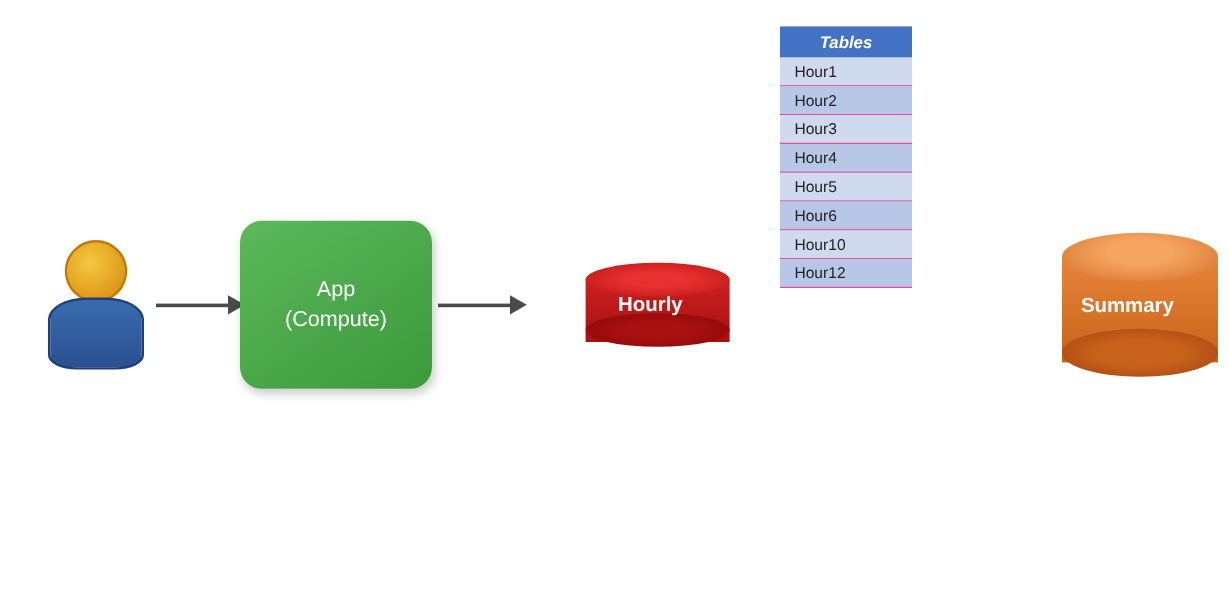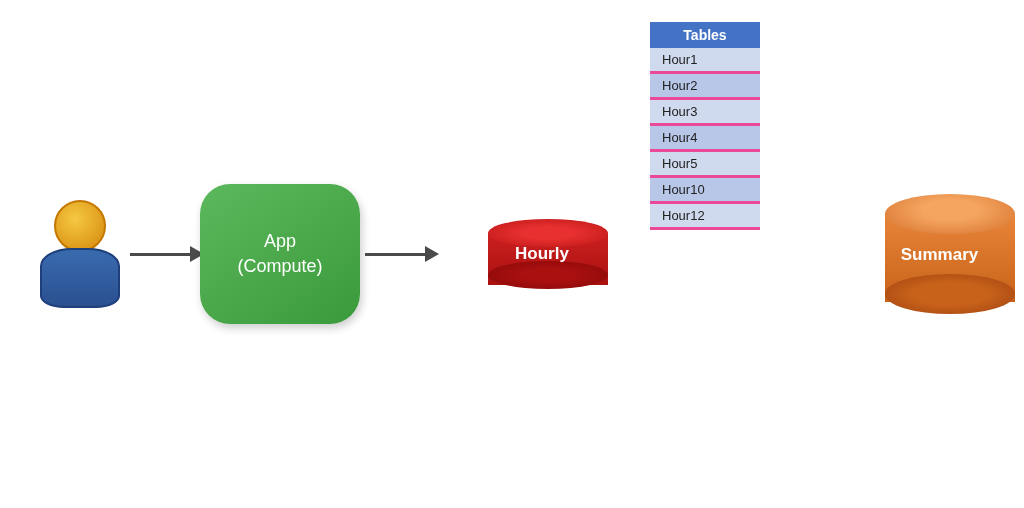--- a/index.html
+++ b/index.html
@@ -74,21 +74,21 @@
 
     
     .app-box {
       position: absolute;
       left: 200px;
       top: 50%;
       transform: translateY(-50%);
       width: 160px;
       height: 140px;
       background: linear-gradient(145deg, #5cb85c, #3a9a3a);
-      border-radius: 30px;
+      border-radius: 18px;
       display: flex;
       align-items: center;
       justify-content: center;
       color: white;
       font-size: 18px;
       font-weight: 500;
       text-align: center;
       line-height: 1.4;
       box-shadow: 2px 4px 8px rgba(0,0,0,0.2);
     }
@@ -154,30 +154,31 @@
     }
 
     .tables-header {
       background: #4472c4;
       color: white;
       font-size: 14px;
       font-weight: 700;
       padding: 5px 12px;
       width: 110px;
       text-align: center;
+      font-style: italic;
     }
 
     .table-row-item {
       background: #b8c7e8;
       color: #222;
       font-size: 13px;
       padding: 4px 12px;
       width: 110px;
       text-align: left;
-      border-bottom: 3px solid #ec4899;
+      border-bottom: 1px solid #ec4899;
     }
 
     .table-row-item:nth-child(odd) {
       background: #d0daee;
     }
 
     .table-row-item:nth-child(even) {
       background: #b8c7e8;
     }
 
@@ -289,20 +290,21 @@
   </div>
 
   <div class="tables-panel">
     <div class="tables-header">Tables</div>
     <div id="tables-list">
         <div class="table-row-item">Hour1</div>
         <div class="table-row-item">Hour2</div>
         <div class="table-row-item">Hour3</div>
         <div class="table-row-item">Hour4</div>
         <div class="table-row-item">Hour5</div>
+        <div class="table-row-item">Hour6</div>
         <div class="table-row-item">Hour10</div>
         <div class="table-row-item">Hour12</div>
       </div>
   </div>
 
   <div class="summary-cylinder">
     <div class="cyl-body"></div>
     <div class="cyl-top"></div>
     <div class="cyl-bottom"></div>
     <div class="summary-label">Summary</div>

